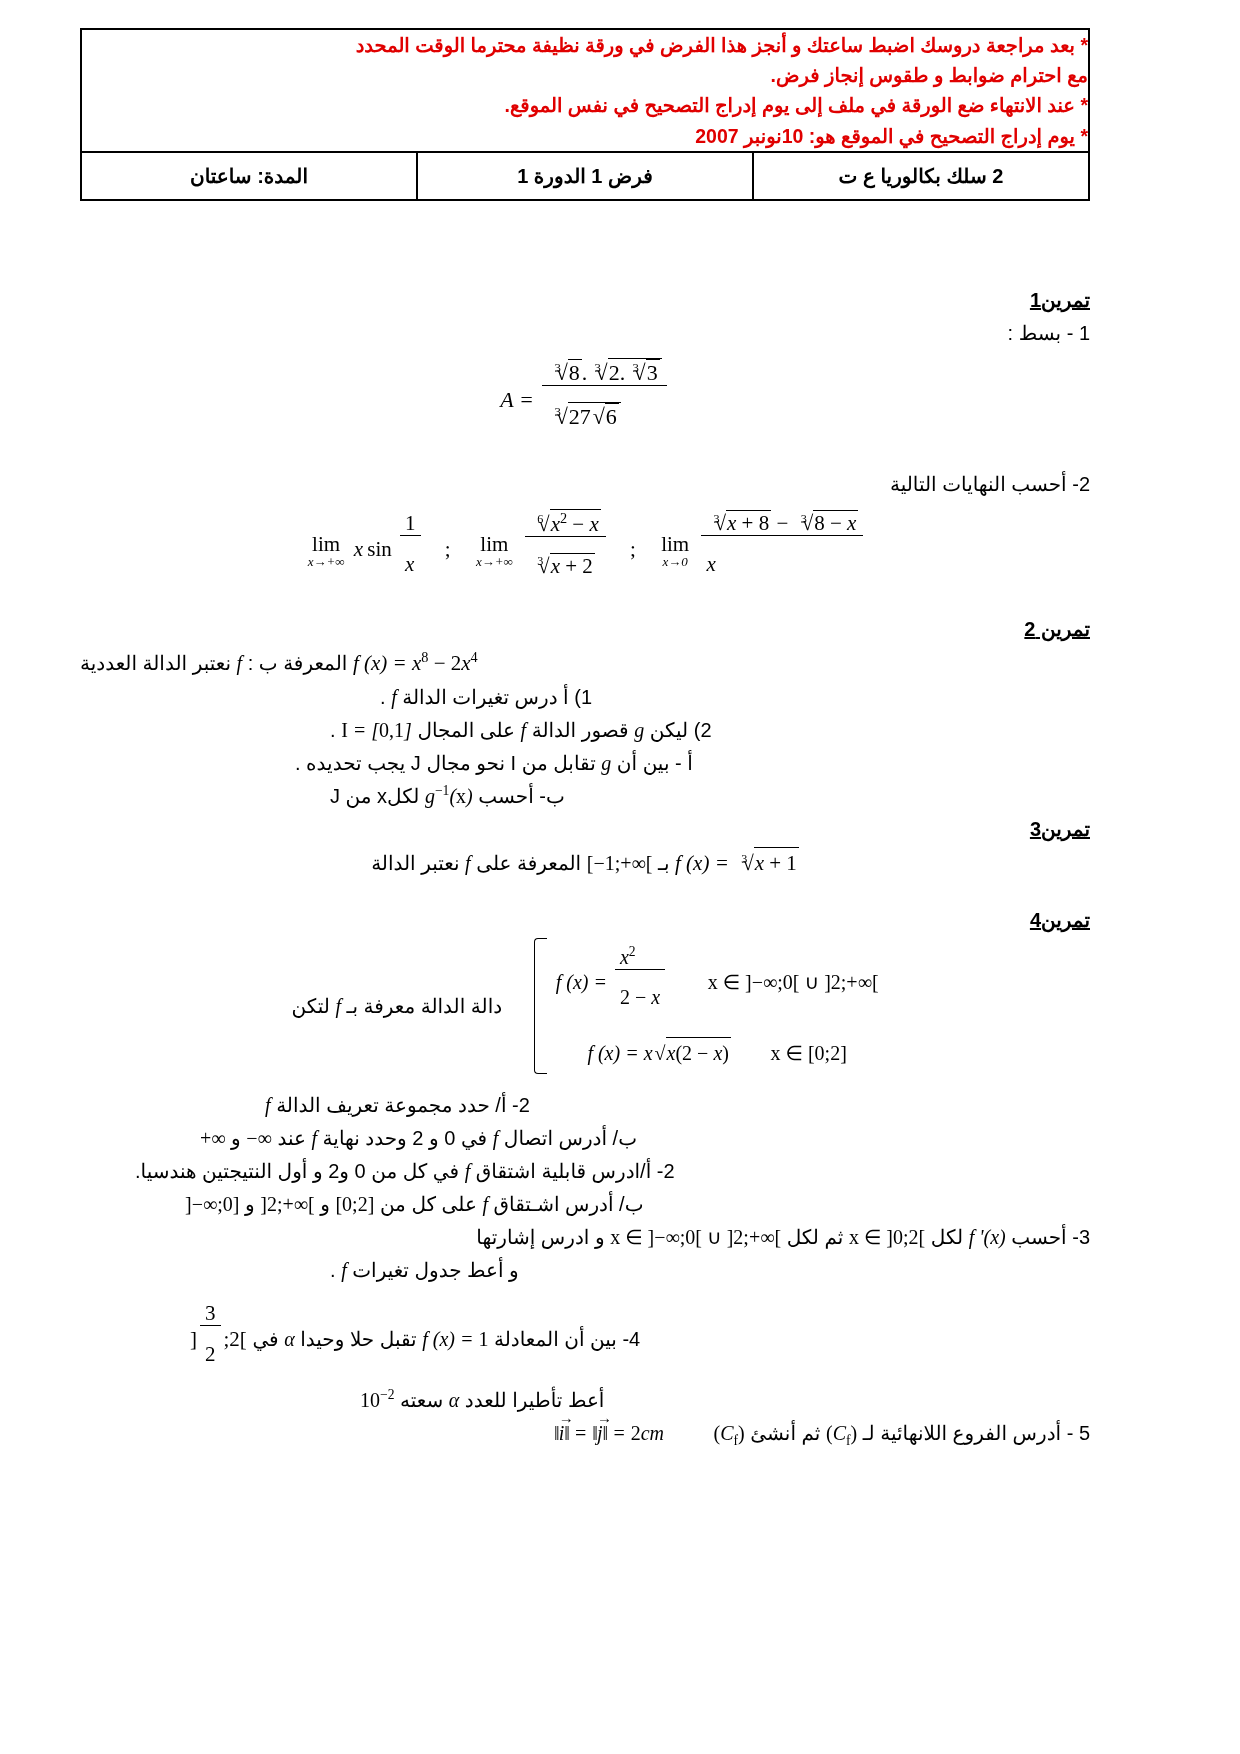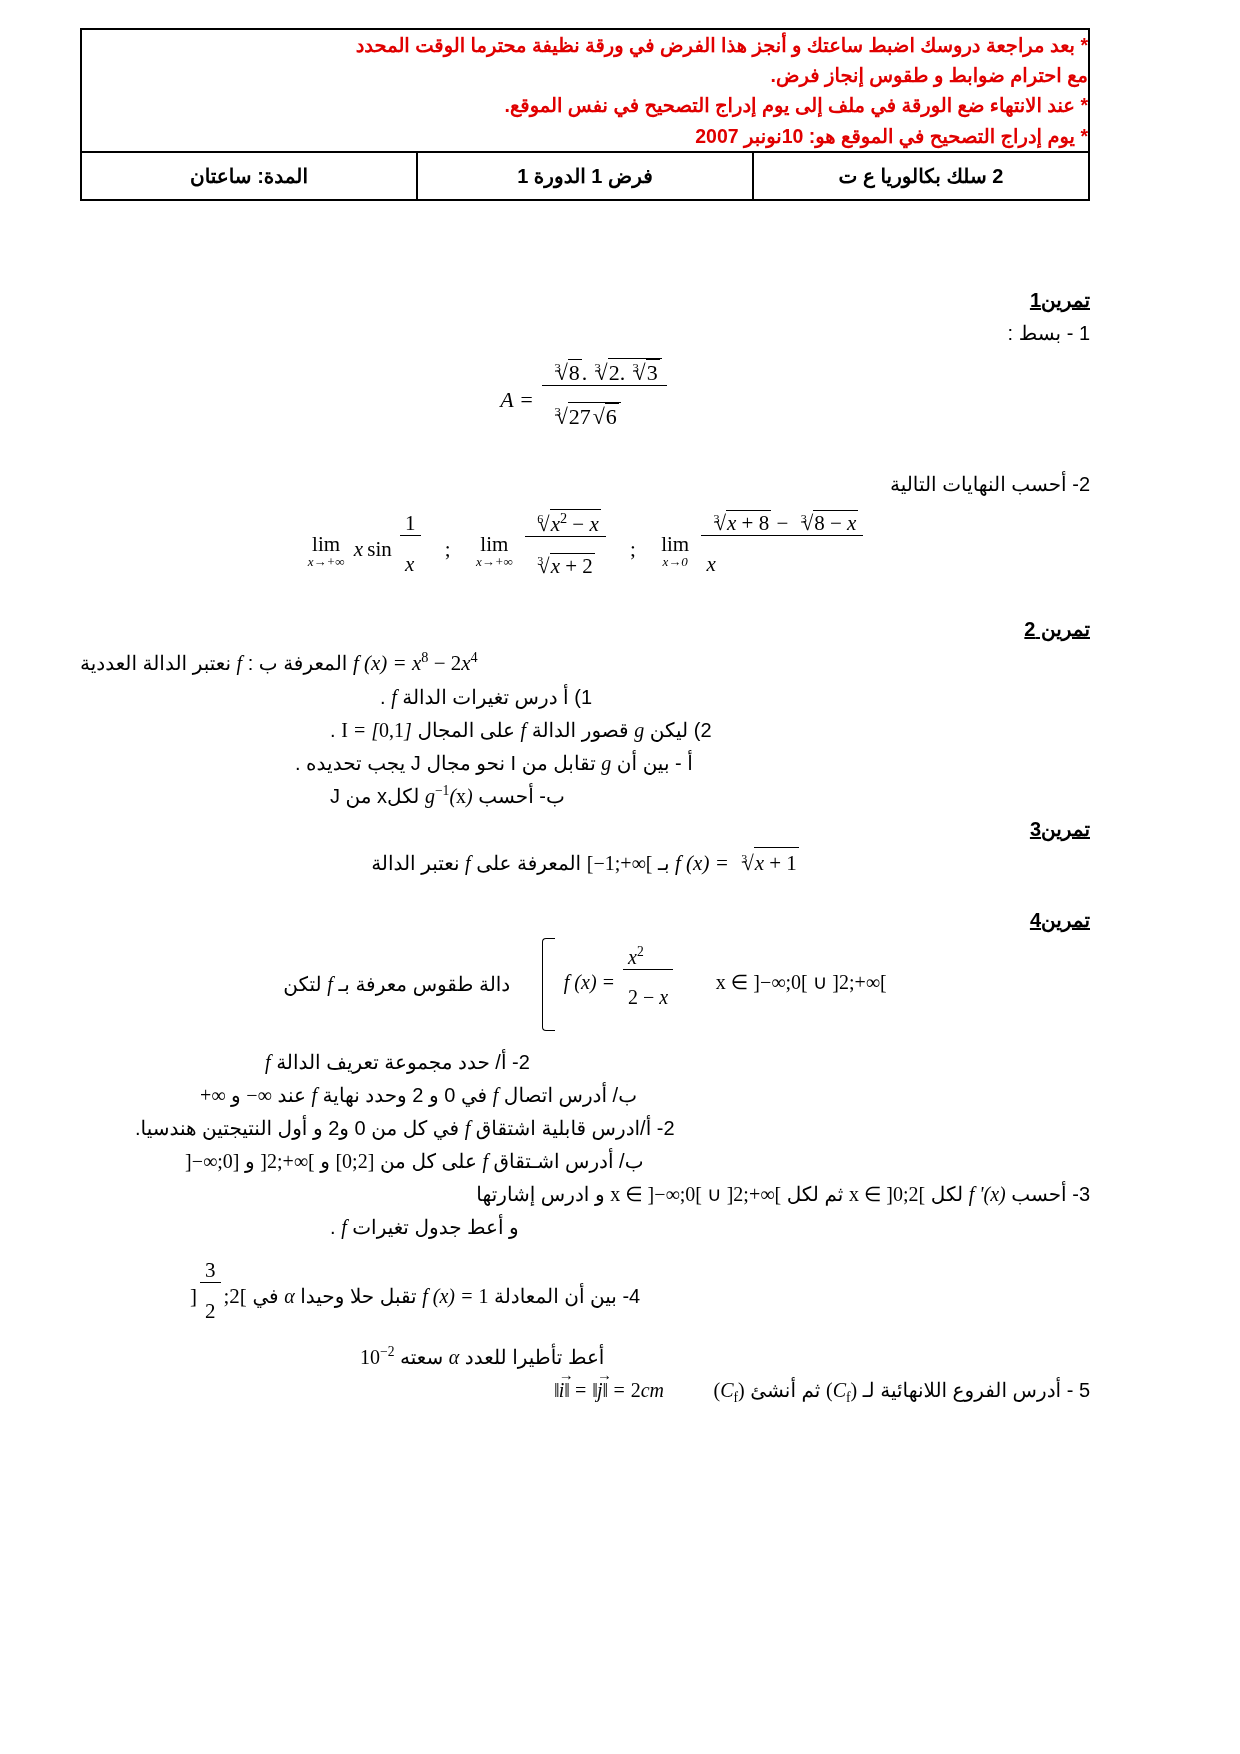--- a/index.html
+++ b/index.html
@@ -310,23 +310,27 @@
 
     <div class="ex-title">تمرين4</div>
 
     <div class="ar-line" style="text-align:center">
       <span class="piece">
         <span class="brace"></span>
         <span class="row">
           <span class="m" style="font-size:20px">f (x) = <span class="frac"><span class="num">x<span class="sup">2</span></span><span class="den"><span class="mu">2 −</span> x</span></span></span>
           <span class="m" style="margin-left:34px"><span class="mu">x ∈ ]−∞;0[ ∪ ]2;+∞[</span></span>
         </span>
+        <span class="row">
+          <span class="m" style="font-size:20px">f (x) = x<span class="rad"><span class="sign">√</span><span class="body">x<span class="mu">(2 −</span> x<span class="mu">)</span></span></span></span>
+          <span class="m" style="margin-left:34px"><span class="mu">x ∈ [0;2]</span></span>
+        </span>
       </span>
       <span style="display:inline-block; margin-right:26px; vertical-align:middle">
-        <span>دالة طقوس معرفة بـ</span>
+        <span>دالة الدالة معرفة بـ</span>
         <span class="m">f</span>
         <span>لتكن</span>
       </span>
     </div>
 
     <div class="gap-s"></div>
 
     <div class="ar-line" style="text-align:left; padding-left:185px">
       <span style="direction:rtl; display:inline-block">
         <span>2-  أ/ حدد مجموعة تعريف الدالة</span>

